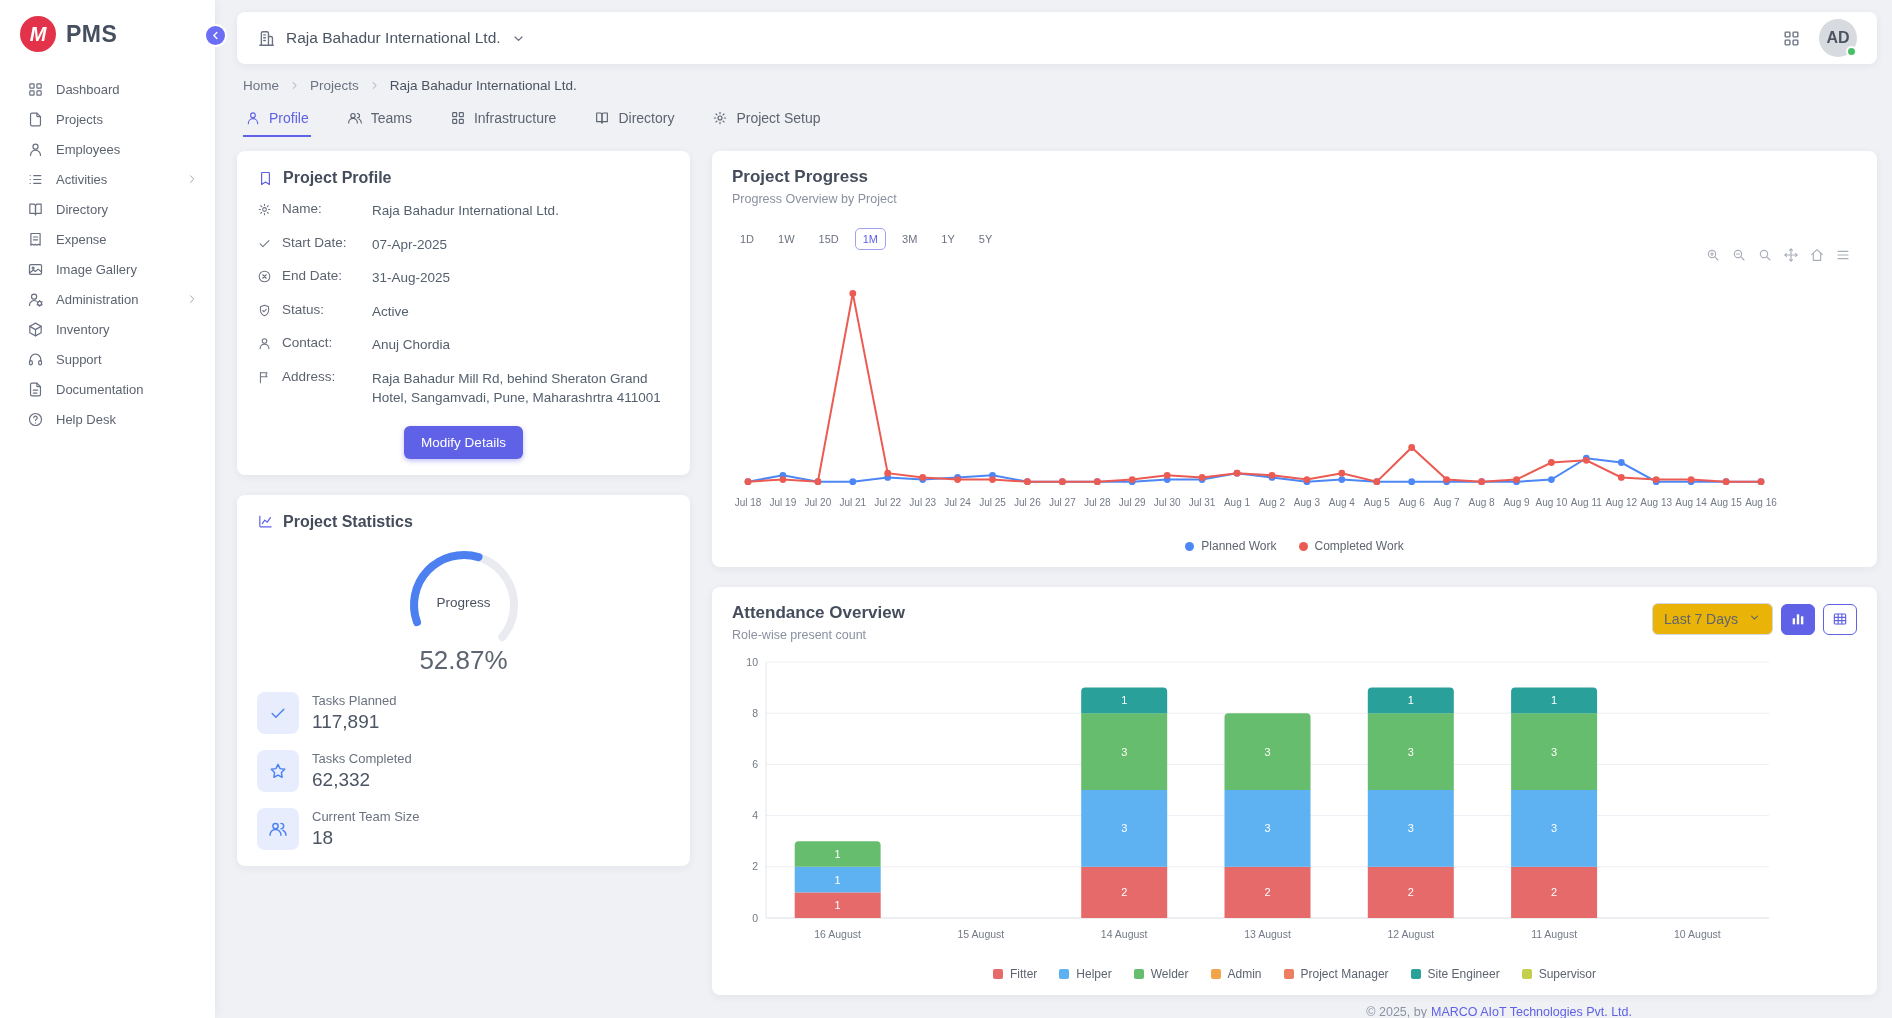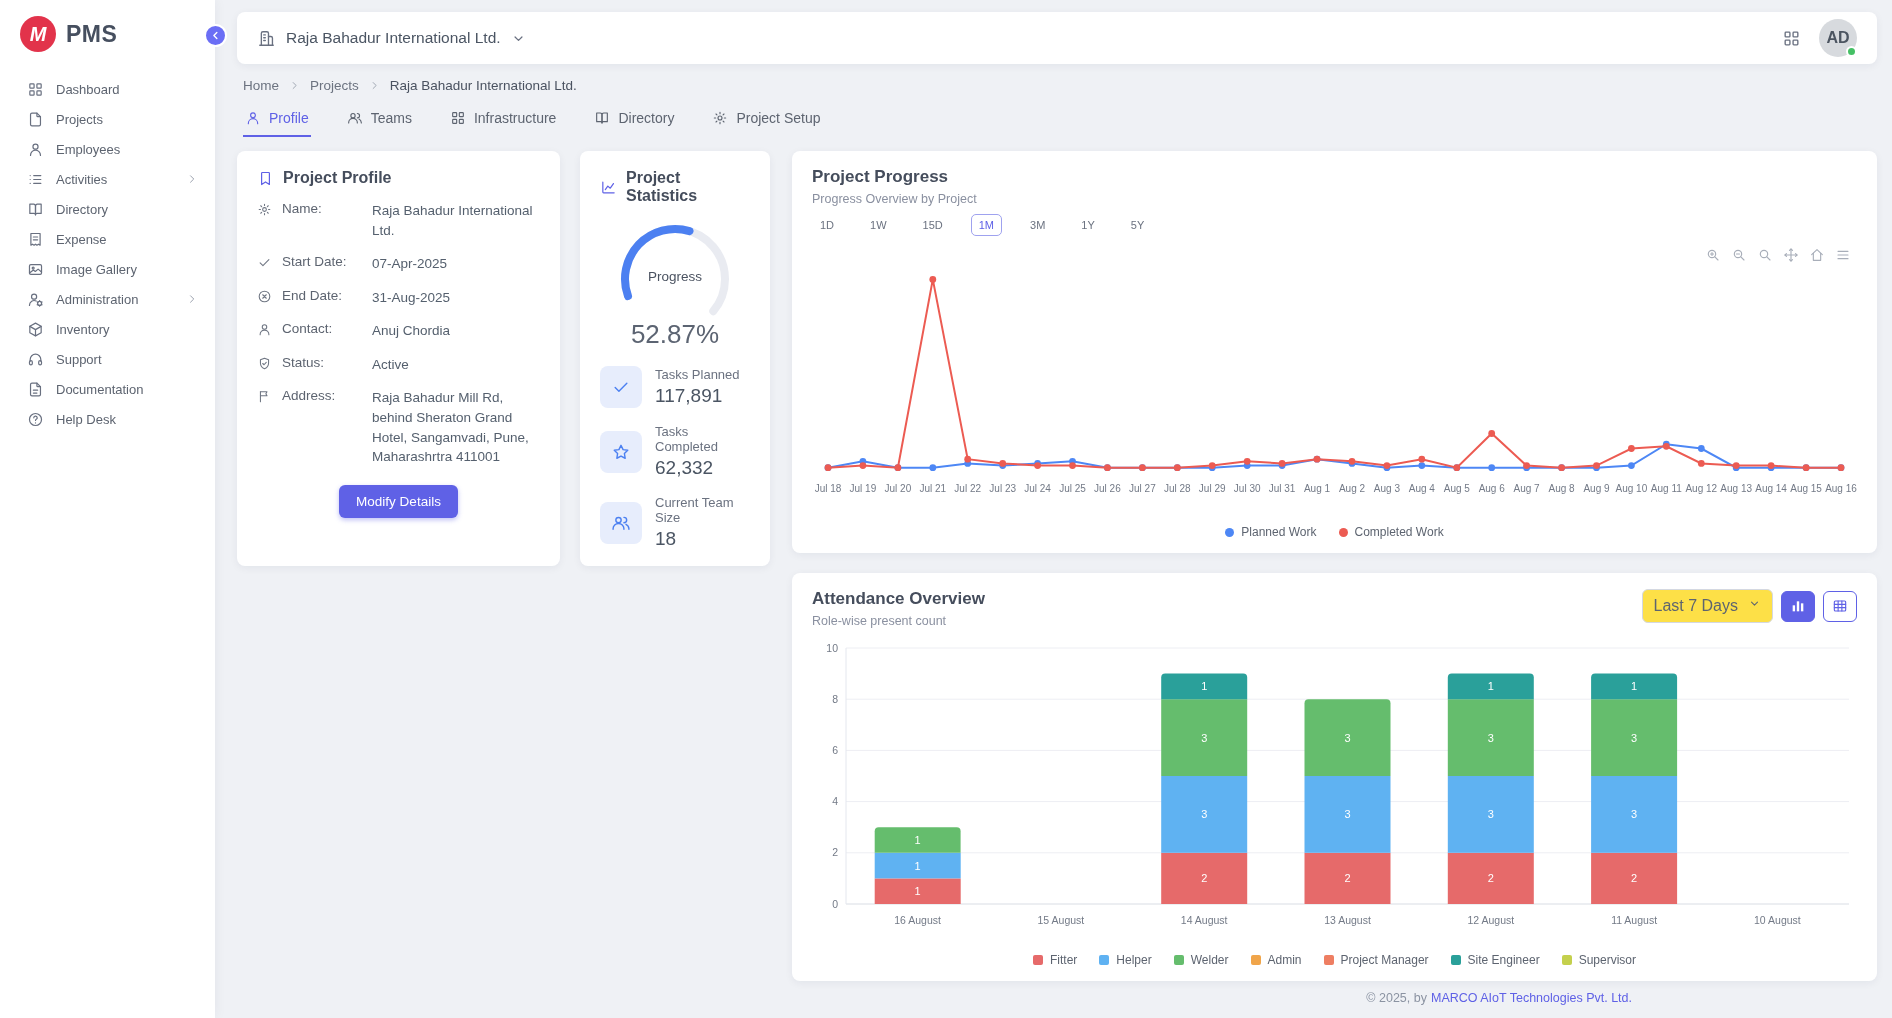--- a/index.html
+++ b/index.html
@@ -29,21 +29,21 @@
   .status-dot{position:absolute;right:0;bottom:0;width:11px;height:11px;border-radius:50%;background:#45c065;border:2px solid #fff}
   .breadcrumb{display:flex;align-items:center;gap:9px;margin:14px 2px 0 6px;font-size:13.5px;color:#6c7380;flex-shrink:0}
   .bc-item{cursor:pointer}
   .bc-item.current{color:#4a5260;cursor:default}
   .bc-sep{display:flex;color:#9aa1ad}
   .tabs{display:flex;gap:34px;margin:12px 0 0 6px;flex-shrink:0}
   .tab{display:flex;align-items:center;gap:8px;font-size:14px;color:#5d6470;padding:5px 2px 9px;border-bottom:2px solid transparent;cursor:pointer}
   .tab-icon{display:flex}
   .tab.active{color:#5f61e6;border-color:#5f61e6}
   .content{display:flex;gap:22px;margin-top:14px;align-items:flex-start}
-  .col-left{width:533px;flex-shrink:0;display:flex;flex-direction:row;gap:20px}
+  .col-left{width:453px;flex-shrink:0;display:flex;flex-direction:column;gap:20px}
   .col-right{flex:1;display:flex;flex-direction:column;gap:20px}
   .p-card,.s-card{padding:18px 20px 16px}
   .card-title{display:flex;align-items:center;gap:9px;font-size:16px;font-weight:700;color:#454d5c}
   .t-icon{display:flex;color:#5f61e6}
   .f-row{display:flex;align-items:flex-start;gap:10px;margin-top:14px;font-size:13.5px}
   .f-icon{display:flex;color:#6f7683;margin-top:1px}
   .f-label{width:80px;flex-shrink:0;color:#5d6470}
   .f-value{flex:1;color:#55606e;line-height:1.45}
   .btn-row{text-align:center;margin-top:18px}
   .btn-primary{background:#5f61e6;color:#fff;border:none;border-radius:6px;font-size:13.5px;padding:9px 17px;cursor:pointer;box-shadow:0 2px 5px rgba(95,97,230,.4)}
@@ -51,32 +51,32 @@
   .gauge-label{position:absolute;left:0;top:48px;width:100%;text-align:center;font-size:13.5px;color:#4a5260}
   .pct{text-align:center;font-size:26px;color:#5c6472;margin-top:-2px}
   #stats-list{margin-top:12px}
   .stat-row{display:flex;align-items:center;gap:13px;margin-top:16px}
   .stat-tile{width:42px;height:42px;border-radius:8px;background:#e7edfc;color:#4c80f1;display:flex;align-items:center;justify-content:center;flex-shrink:0}
   .stat-label{font-size:13px;color:#6b7280}
   .stat-value{font-size:19px;color:#4b5563;font-weight:500;margin-top:3px}
   .chart-card{padding:16px 20px 14px;position:relative}
   .cc-title{font-size:17px;font-weight:700;color:#454d5c}
   .cc-sub{font-size:12.5px;color:#8a90a0;margin-top:5px}
-  .range-row{display:flex;gap:20px;margin-top:8px;align-items:center}
+  .range-row{display:flex;gap:8px;margin-top:22px;align-items:center}
   .range-btn{background:none;border:1px solid transparent;font-size:11px;color:#6b7280;padding:4px 7px;border-radius:5px;cursor:pointer}
   .range-btn.active{color:#5f61e6;border-color:#9fa2ef}
   .modebar{position:absolute;top:96px;right:26px;display:flex;gap:10px;color:#a8aeb9;z-index:3}
   .mode-icon{display:flex;cursor:pointer}
   .legend{display:flex;justify-content:center;align-items:center;gap:22px;font-size:12px;color:#5d6470;margin-top:19px;flex-wrap:wrap}
   .legend-item{display:flex;align-items:center;gap:7px}
   .legend-swatch.dot{width:9px;height:9px;border-radius:50%}
   .legend-swatch.sq{width:10px;height:10px;border-radius:2px}
   .att-head{display:flex;justify-content:space-between;align-items:flex-start}
   .att-controls{display:flex;gap:8px;align-items:center}
-  .select-box{display:flex;align-items:flex-start;gap:10px;border:1px solid #d4d8e1;border-radius:6px;padding:7px 11px;font-size:16px;color:#5d6470;cursor:pointer;background:#fde047}
+  .select-box{display:flex;align-items:flex-start;gap:10px;border:1px solid #d4d8e1;border-radius:6px;padding:7px 11px;font-size:14px;color:#5d6470;cursor:pointer;background:#eab308}
   .icon-btn{width:34px;height:31px;border-radius:6px;display:flex;align-items:center;justify-content:center;cursor:pointer;border:1px solid #5f61e6;background:#fff;color:#5f61e6;padding:0}
   .icon-btn.active{background:#5f61e6;color:#fff}
   #line-chart{margin-top:2px}
   #bar-chart{margin-top:6px}
   .footer{display:flex;justify-content:flex-end;align-items:center;gap:4px;padding:10px 245px 10px 0;font-size:12.5px;color:#8b93a2}
   .footer-link{color:#5f61e6;cursor:pointer;text-decoration:none}
 </style>
 </head>
 <body>
 
@@ -364,36 +364,36 @@
                   <circle cx="12" cy="12" r="8.5"></circle>
                   <path d="M9.2 9.2l5.6 5.6M14.8 9.2l-5.6 5.6"></path>
                 </svg>
               </span>
               <span class="f-label">End Date:</span>
               <span class="f-value">31-Aug-2025</span>
             </div>
             <div class="f-row">
               <span class="f-icon">
                 <svg viewBox="0 0 24 24" width="15" height="15" fill="none" stroke="currentColor" stroke-width="1.7" stroke-linecap="round" stroke-linejoin="round">
-                  <circle cx="12" cy="8" r="3.6"></circle>
-                  <path d="M5 20.5v-.5a7 7 0 0 1 14 0v.5"></path>
-                </svg>
-              </span>
-              <span class="f-label">Contact:</span>
-              <span class="f-value">Anuj Chordia</span>
+                  <path d="M12 3.5l6.5 2.6v4.9c0 4.2-2.7 7.8-6.5 9.5-3.8-1.7-6.5-5.3-6.5-9.5V6.1z"></path>
+                  <path d="M9.2 12l2 2 3.6-3.8"></path>
+                </svg>
+              </span>
+              <span class="f-label">Status:</span>
+              <span class="f-value">Active</span>
             </div>
             <div class="f-row">
               <span class="f-icon">
                 <svg viewBox="0 0 24 24" width="15" height="15" fill="none" stroke="currentColor" stroke-width="1.7" stroke-linecap="round" stroke-linejoin="round">
-                  <path d="M12 3.5l6.5 2.6v4.9c0 4.2-2.7 7.8-6.5 9.5-3.8-1.7-6.5-5.3-6.5-9.5V6.1z"></path>
-                  <path d="M9.2 12l2 2 3.6-3.8"></path>
-                </svg>
-              </span>
-              <span class="f-label">Status:</span>
-              <span class="f-value">Active</span>
+                  <circle cx="12" cy="8" r="3.6"></circle>
+                  <path d="M5 20.5v-.5a7 7 0 0 1 14 0v.5"></path>
+                </svg>
+              </span>
+              <span class="f-label">Contact:</span>
+              <span class="f-value">Anuj Chordia</span>
             </div>
             <div class="f-row">
               <span class="f-icon">
                 <svg viewBox="0 0 24 24" width="15" height="15" fill="none" stroke="currentColor" stroke-width="1.7" stroke-linecap="round" stroke-linejoin="round">
                   <path d="M5.5 20.5v-16"></path>
                   <path d="M5.5 4.5H16l-1.8 3.2L16 10.9H5.5"></path>
                 </svg>
               </span>
               <span class="f-label">Address:</span>
               <span class="f-value">Raja Bahadur Mill Rd, behind Sheraton Grand Hotel, Sangamvadi, Pune, Maharashrtra 411001</span>

